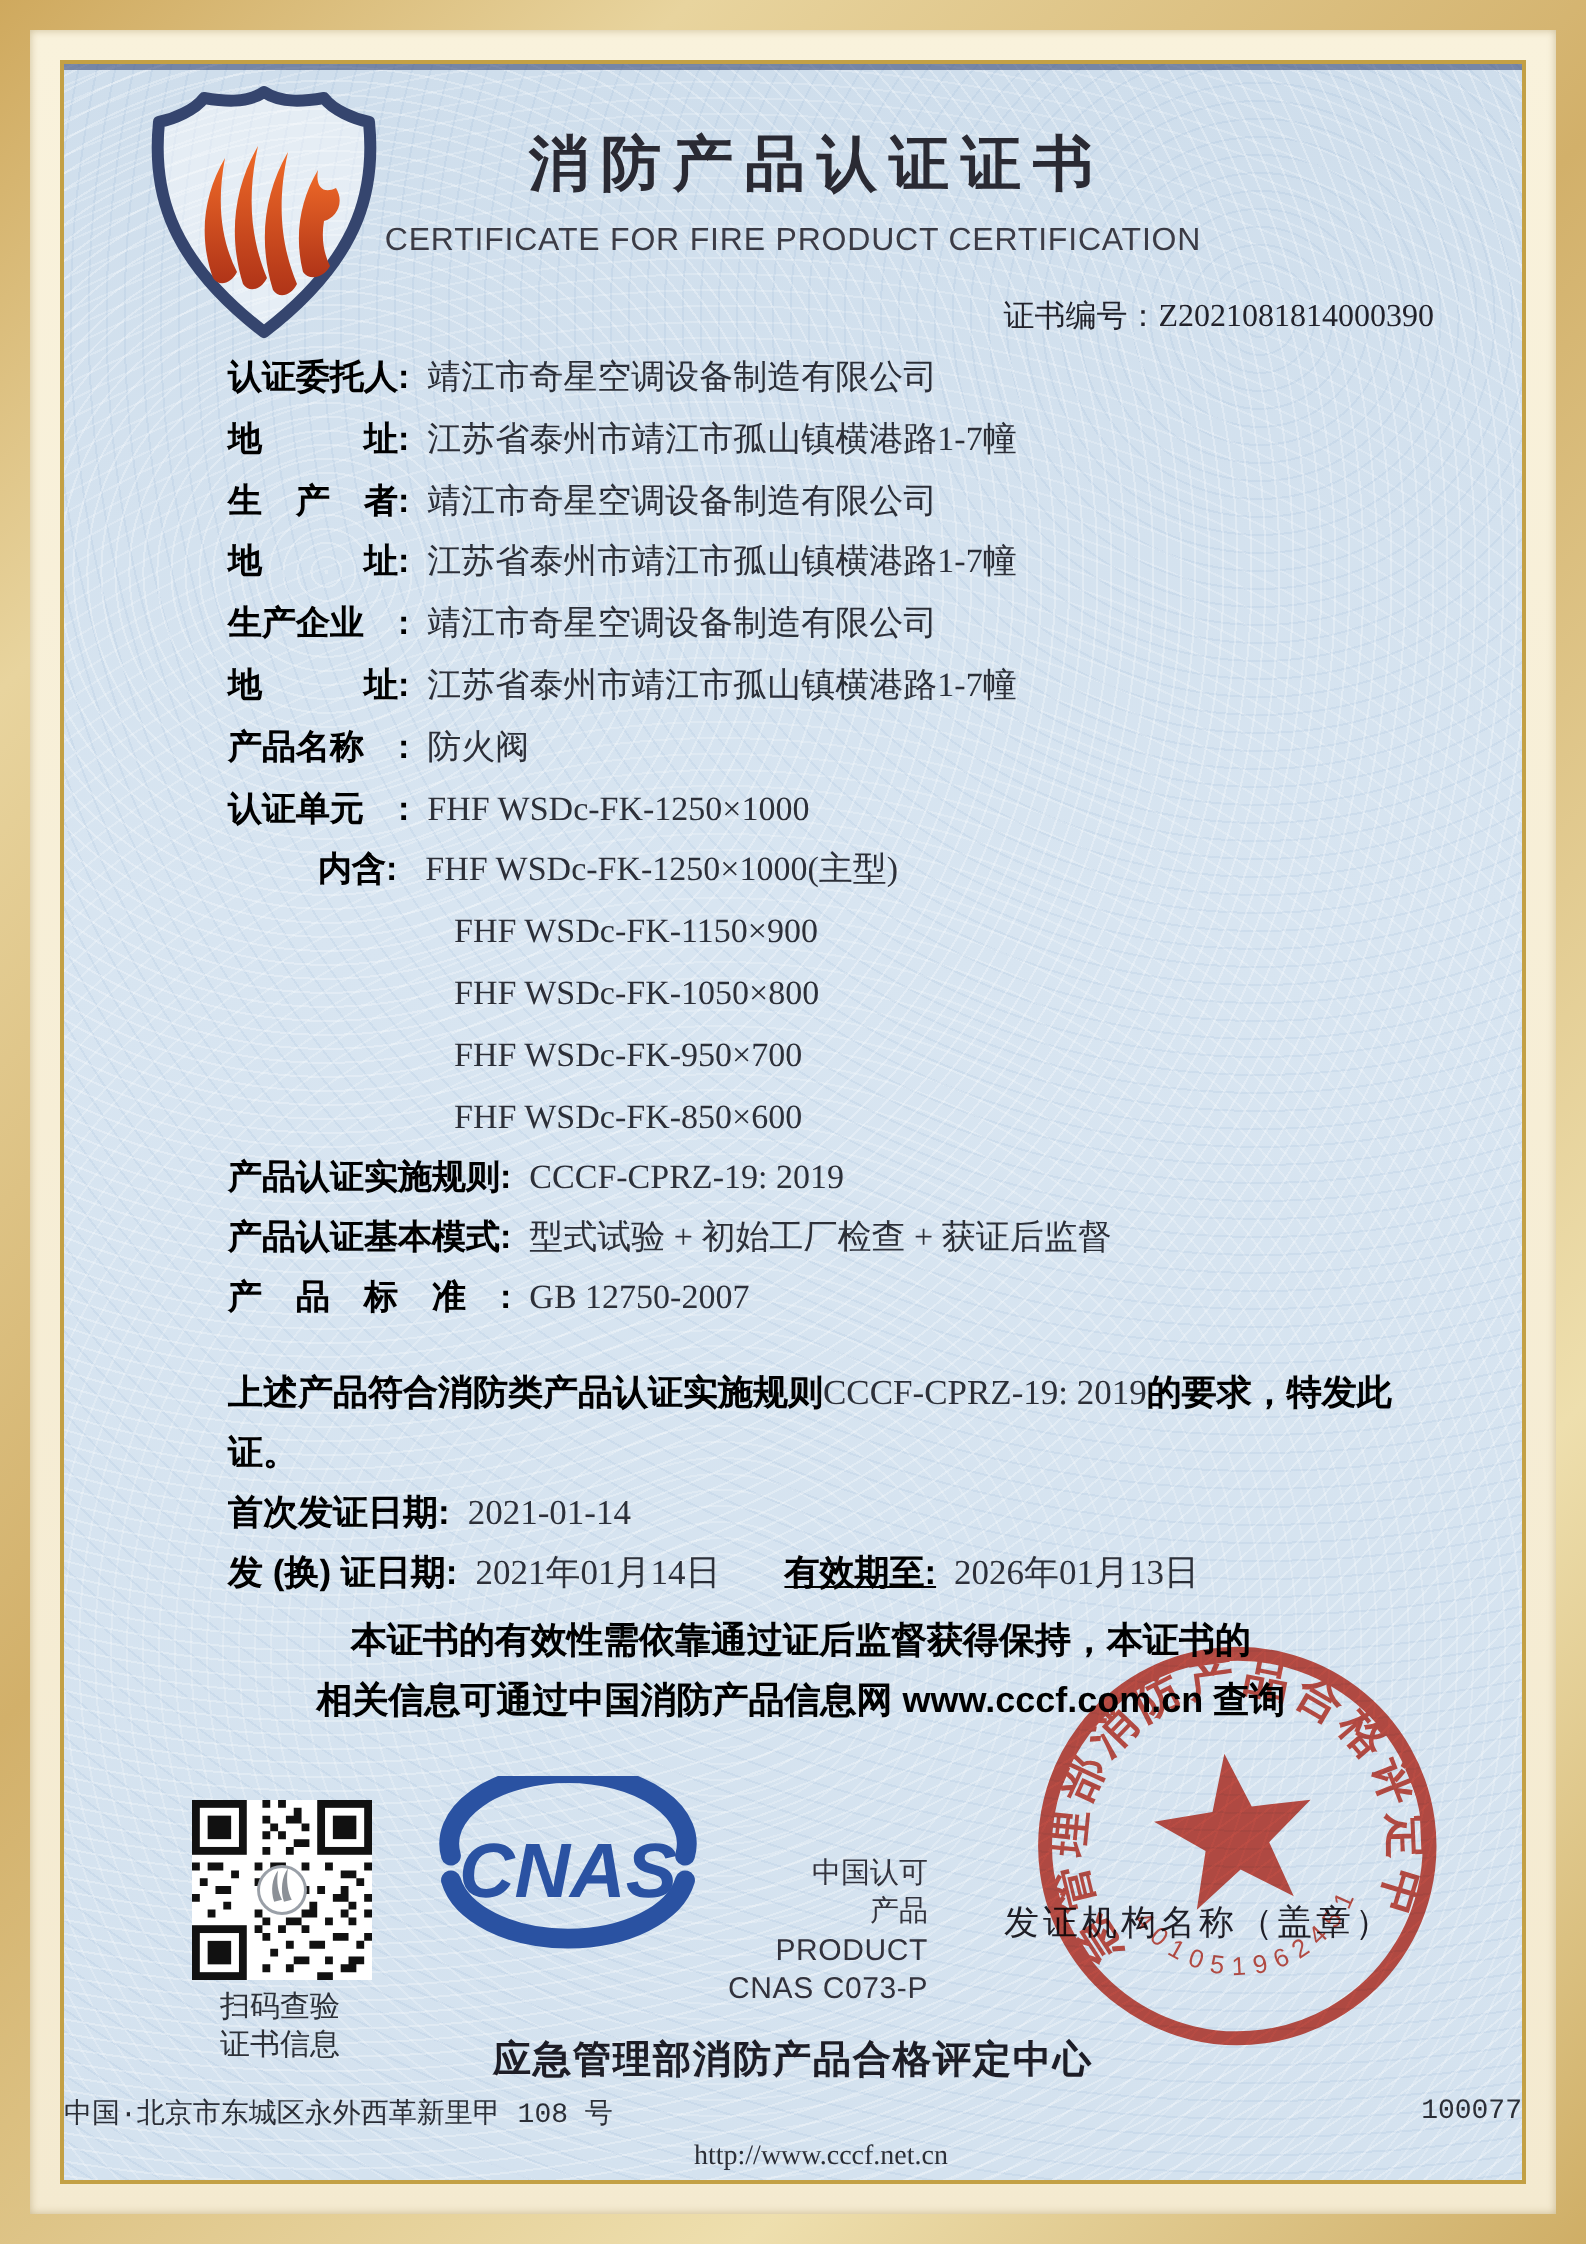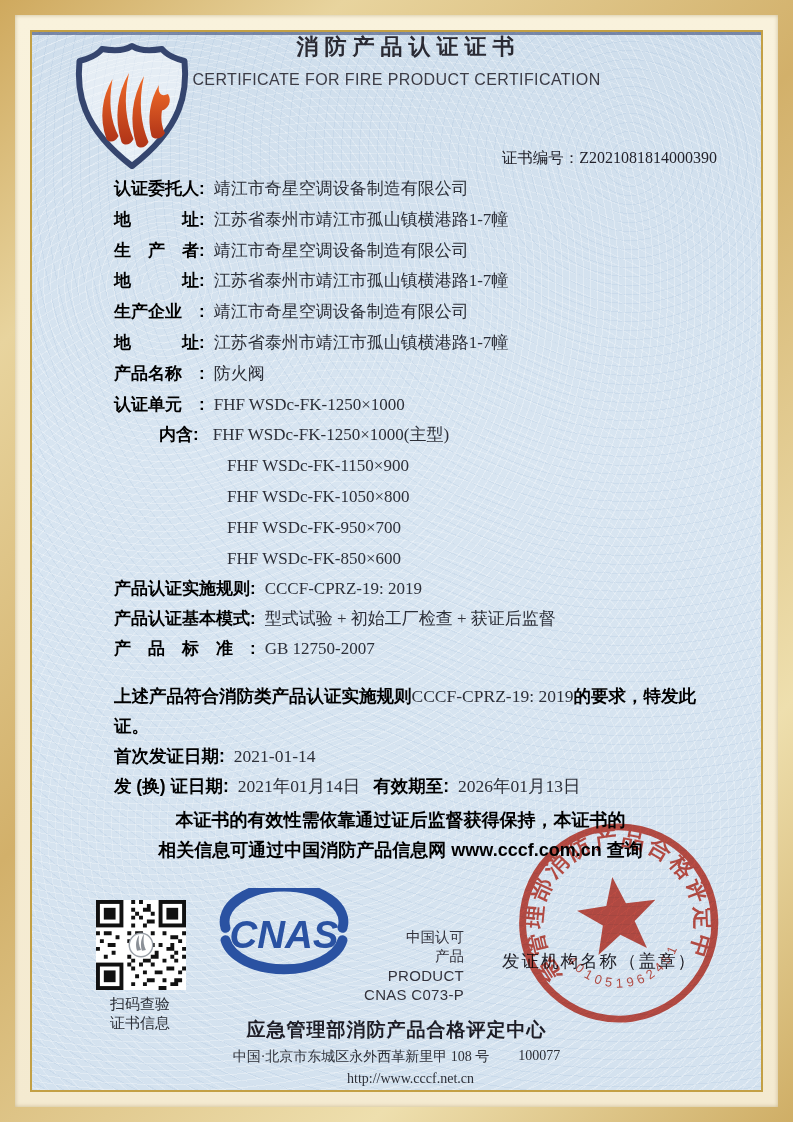--- a/index.html
+++ b/index.html
@@ -24,22 +24,22 @@
       repeating-radial-gradient(circle at 45% 75%, rgba(255,255,255,.22) 0 1px, rgba(255,255,255,0) 1px 8px),
       linear-gradient(180deg,#cfdeec 0%,#d8e5f1 40%,#d4e2ef 100%);
     overflow:hidden;
   }
   .cert::before {
     content:""; position:absolute; top:0; left:0; right:0; height:3px;
     background:rgba(45,62,110,.55); z-index:2;
   }
   .logo { position:absolute; left:24px; top:8px; z-index:1; }
   .title {
-    text-align:center; transform:translateX(12px);
-    font-size:22px; font-weight:700; letter-spacing:6px; color:#2a2a33;
+    padding-top:30px; text-align:center; transform:translateX(12px);
+    font-size:30px; font-weight:700; letter-spacing:6px; color:#2a2a33;
   }
   .subtitle {
     margin-top:9px; text-align:center;
     font-size:16px; color:#3b3b45; letter-spacing:.4px;
   }
   .certno {
     position:absolute; top:116px; right:44px; font-size:15.5px; color:#22222b;
   }
   .certno .num { font-family:"Liberation Serif","DejaVu Serif",serif; font-size:16px; }
   .content { position:absolute; left:82px; right:28px; top:142px; z-index:1; }
@@ -54,40 +54,40 @@
   .models .cont { margin-left:113px; }
   .rules .row { line-height:30px; }
   .stmt {
     margin-top:17px; width:606px; line-height:30px;
     font-size:17.5px; font-weight:700; color:#000; white-space:normal;
   }
   .stmt .serif { font-family:"Liberation Serif","DejaVu Serif",serif; font-weight:400; color:#2c2f38; }
   .drow { line-height:30px; font-size:17.5px; }
   .drow .lbl { font-size:17.5px; }
   .indent { }
-  .gap { margin-left:13px; }
+  .gap { margin-left:32px;text-decoration:underline; }
   .notice { margin-top:4px; text-align:center; padding-right:46px; }
   .notice div { line-height:30px; font-size:18px; font-weight:700; color:#000; }
   .notice .url { font-family:"Liberation Sans",sans-serif; }
   .qr { position:absolute; left:64px; top:868px; z-index:1; }
   .qrcap { position:absolute; left:58px; top:962px; width:100px; text-align:center;
            font-size:15px; line-height:19px; color:#2c3038; z-index:1; }
   .cnas { position:absolute; left:186px; top:856px; z-index:1; }
   .accred { position:absolute; left:332px; top:896px; line-height:19px; color:#32323c; z-index:1;text-align:right; }
   .accred .cn { font-size:14.5px; }
   .accred .en { font-size:15px; letter-spacing:.3px; }
   .sealcap { position:absolute; left:470px; top:917px; font-size:17.5px; letter-spacing:2px;
              color:#1e1e26; z-index:1; }
   .seal { position:absolute; left:478px; top:782px; z-index:3; opacity:.88;
           transform:rotate(-8deg); mix-blend-mode:multiply; }
   .org { position:absolute; left:0; right:0; top:985px; text-align:center;
          font-size:19px; font-weight:700; letter-spacing:1px; color:#1d1d26; z-index:1; }
-  .addr { position:absolute; left:0; right:0; top:1016px; display:flex; justify-content:center;
+  .addr { position:absolute; left:0; right:0; top:1016px; display:flex; justify-content:space-between;
           gap:29px; font-size:14px; color:#2b2e36; z-index:1;
-          font-family:Liberation Serif, serif; }
+          font-family:Liberation Mono, monospace; }
   .web { position:absolute; left:0; right:0; top:1039px; text-align:center; font-size:14px;
          color:#2b2e36; z-index:1; font-family:"Liberation Serif","DejaVu Serif",serif;padding-left:28px; }
 </style>
 </head>
 <body>
 
 <div class="mat"></div>
 
 <div class="cert">
 

